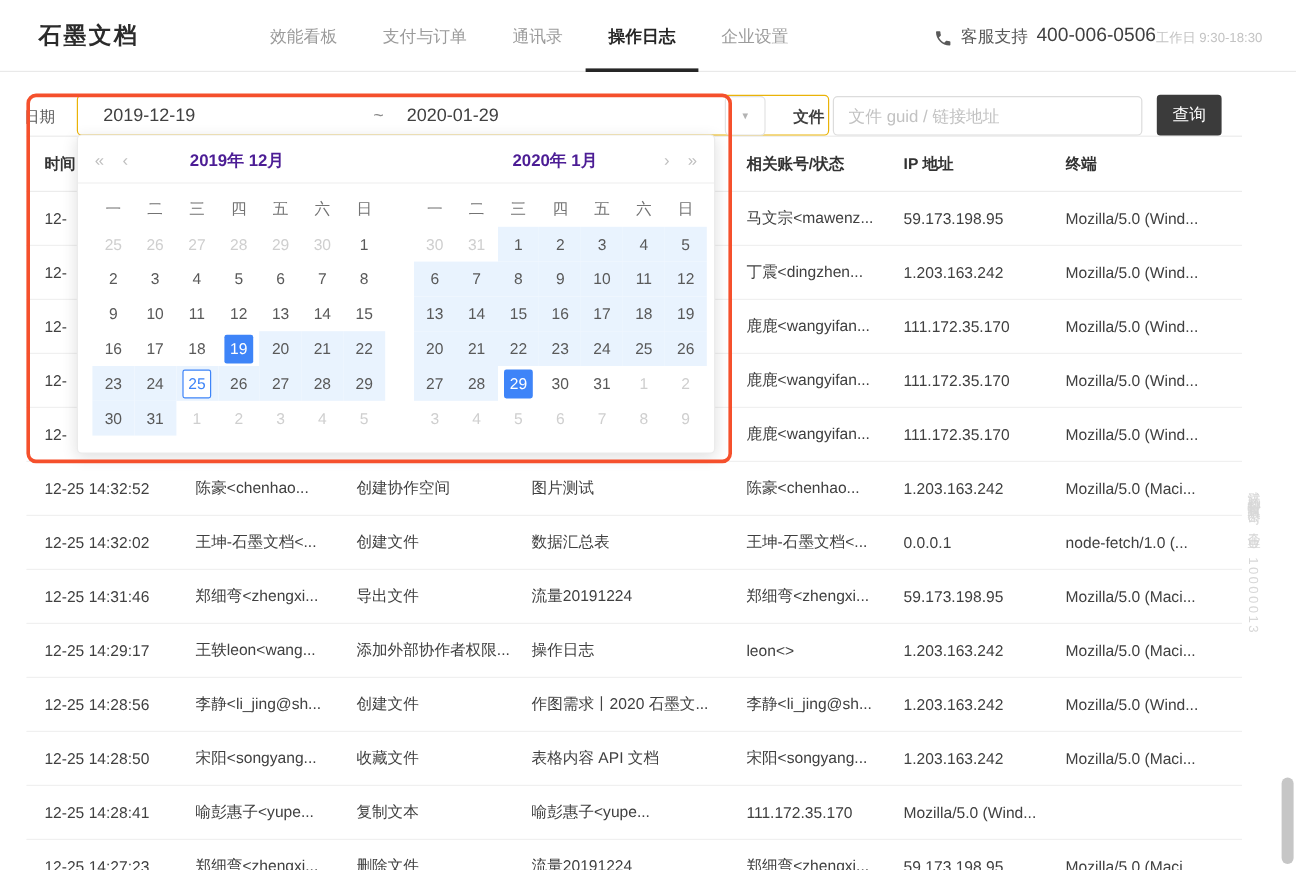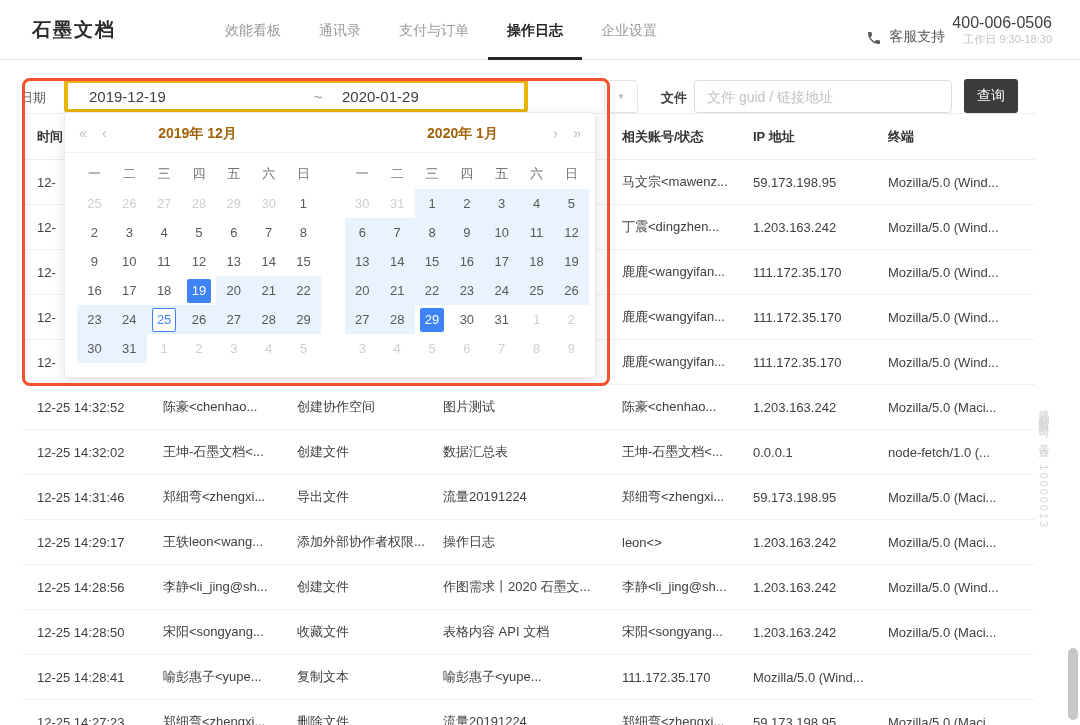--- a/index.html
+++ b/index.html
@@ -11,28 +11,28 @@
   .topbar { position:absolute; left:0; top:0; width:1080px; height:60px;
     background:#fff; border-bottom:1px solid #e9e9e9; display:flex; align-items:center; z-index:5; }
   .logo { margin-left:32px; font-size:19px; font-weight:600; color:#2b2b2b; letter-spacing:2px; }
   .nav { display:flex; margin-left:90px; height:48px;align-items:center; }
   .nav-item { padding:0 19px; height:60px; line-height:60px; font-size:14px; color:#9b9b9b;
     cursor:pointer; white-space:nowrap; }
   .nav-item.active { color:#262626; font-weight:700; border-bottom:3px solid #262626; }
   .support { margin-left:auto; margin-right:28px; display:flex; align-items:flex-end; gap:7px; }
   .phone-icon { width:16px; height:16px; display:inline-block; }
   .support-label { font-size:14px; color:#595959; white-space:nowrap; }
-  .support-nums { display:flex; flex-direction:column; align-items:flex-end; line-height:1.25; }
+  .support-nums { display:flex; flex-direction:row; align-items:flex-end; line-height:1.25; }
   .support-phone { font-size:16px; color:#404040; }
   .support-hours { font-size:11px; color:#c3c3c3; }
 
   
   .lbl { position:absolute; font-size:13px; color:#595959; z-index:6; white-space:nowrap; }
-  .date-box { position:absolute; left:64px; top:79px; width:464px; height:34px; background:#fff;
-    border:4px solid #eab308; border-radius:4px; display:flex; align-items:center; z-index:6;
+  .date-box { position:absolute; left:64px; top:79px; width:627px; height:34px; background:#fff;
+    border:1px solid #eab308; border-radius:4px; display:flex; align-items:center; z-index:6;
     font-size:15px; color:#404040; }
   .date-start { padding-left:21px; width:246px; }
   .date-sep { width:28px; color:#8c8c8c; }
   .caret-box { position:absolute; left:604px; top:80px; width:34px; height:33px; background:#fff;
     border:1px solid #e3e3e3; border-radius:4px; display:flex; align-items:center; justify-content:center;
     z-index:6; color:#b3b3b3; font-size:8px; }
   .file-input { position:absolute; left:694px; top:80px; width:258px; height:33px; background:#fff;
     border:1px solid #dcdcdc; border-radius:4px; font-size:14px; color:#404040; padding:0 12px;
     z-index:6; outline:none; }
   .file-input::placeholder { color:#c2c2c2; }
@@ -47,21 +47,21 @@
   .t-head { height:46px; border-bottom:1px solid #ececec; }
   .t-head .t-cell { font-size:13px; font-weight:700; color:#333; }
   .t-body .t-row { height:45px; border-bottom:1px solid #f0f0f0; }
   .t-cell { font-size:13px; color:#404040; white-space:nowrap; overflow:hidden; padding-right:10px; }
 
   
   .calendar { position:absolute; left:64px; top:112px; width:532px; background:#fff;
     border:1px solid #ebebeb; border-radius:4px; box-shadow:0 3px 12px rgba(0,0,0,.12); z-index:10; }
   .cal-header { position:relative; height:40px; border-bottom:1px solid #f0f0f0; }
   .cal-title { position:absolute; top:0; height:40px; line-height:40px; width:50%; text-align:center;
-    font-size:14px; font-weight:600; color:#a16207; }
+    font-size:14px; font-weight:600; color:#4c1d95; }
   .cal-title.right { left:50%; }
   .cal-arrow { position:absolute; top:0; height:40px; line-height:40px; color:#bfbfbf; font-size:14px;
     cursor:pointer; }
   .cal-body { display:flex; gap:24px; padding:6px 12px 14px 12px; }
   .cal-panel { width:244px; }
   .week-row { display:flex; }
   .wd, .day { width:34.85px; height:29px; display:flex; align-items:center; justify-content:center; }
   .wd { font-size:13px; color:#737373; height:30px; }
   .day { font-size:13px; color:#595959; cursor:pointer; }
   .day .inner { width:24px; height:24px; display:flex; align-items:center; justify-content:center; }
@@ -81,22 +81,22 @@
 </style>
 </head>
 <body>
 
 <div class="stage">
 
   <header class="topbar">
     <div class="logo">石墨文档</div>
     <nav class="nav" id="nav">
         <div class="nav-item">效能看板</div>
+        <div class="nav-item">支付与订单</div>
         <div class="nav-item">通讯录</div>
-        <div class="nav-item">支付与订单</div>
         <div class="nav-item active">操作日志</div>
         <div class="nav-item">企业设置</div>
       </nav>
     <div class="support">
       <span class="phone-icon">
         <svg viewBox="0 0 24 24" width="16" height="16">
             <path fill="#595959" d="M6.62 10.79c1.44 2.83 3.76 5.14 6.59 6.59l2.2-2.21c.27-.27.67-.36 1.02-.24 1.12.37 2.33.57 3.57.57.55 0 1 .45 1 1V20c0 .55-.45 1-1 1-9.39 0-17-7.61-17-17 0-.55.45-1 1-1h3.5c.55 0 1 .45 1 1 0 1.25.2 2.45.57 3.57.11.35.03.74-.25 1.02l-2.2 2.2z"></path>
           </svg>
       </span>
       <span class="support-label">客服支持</span>

